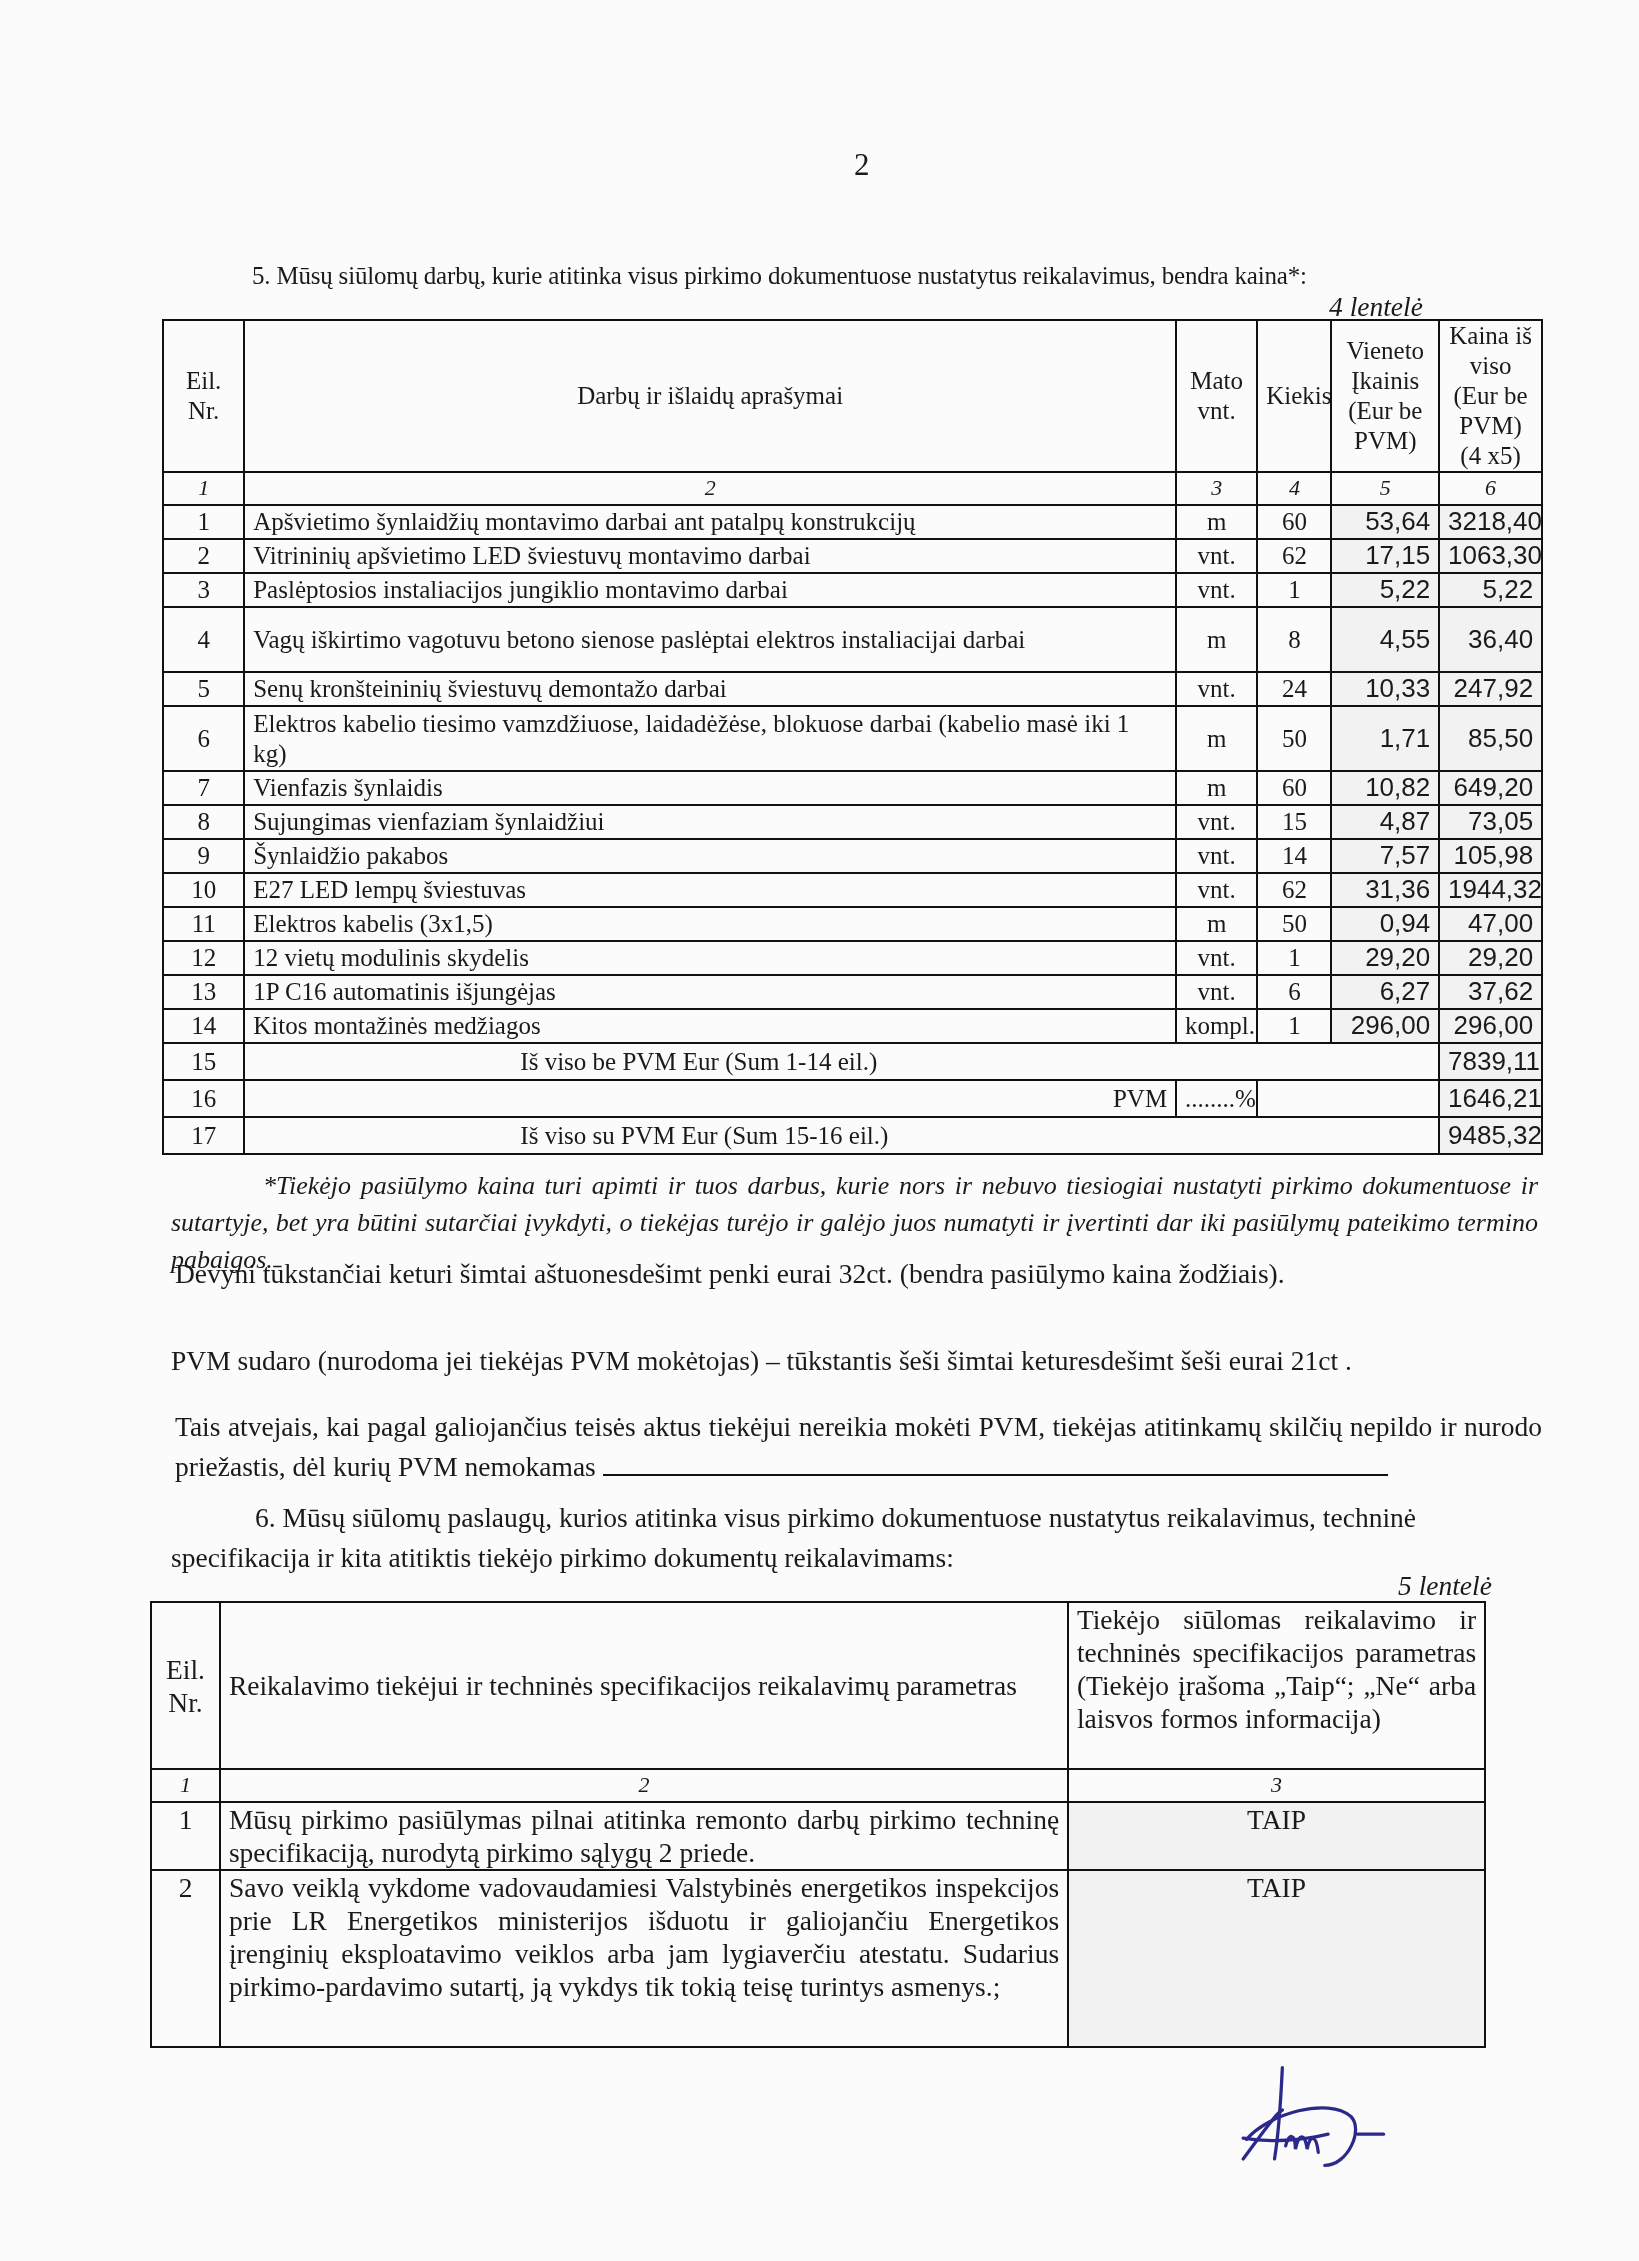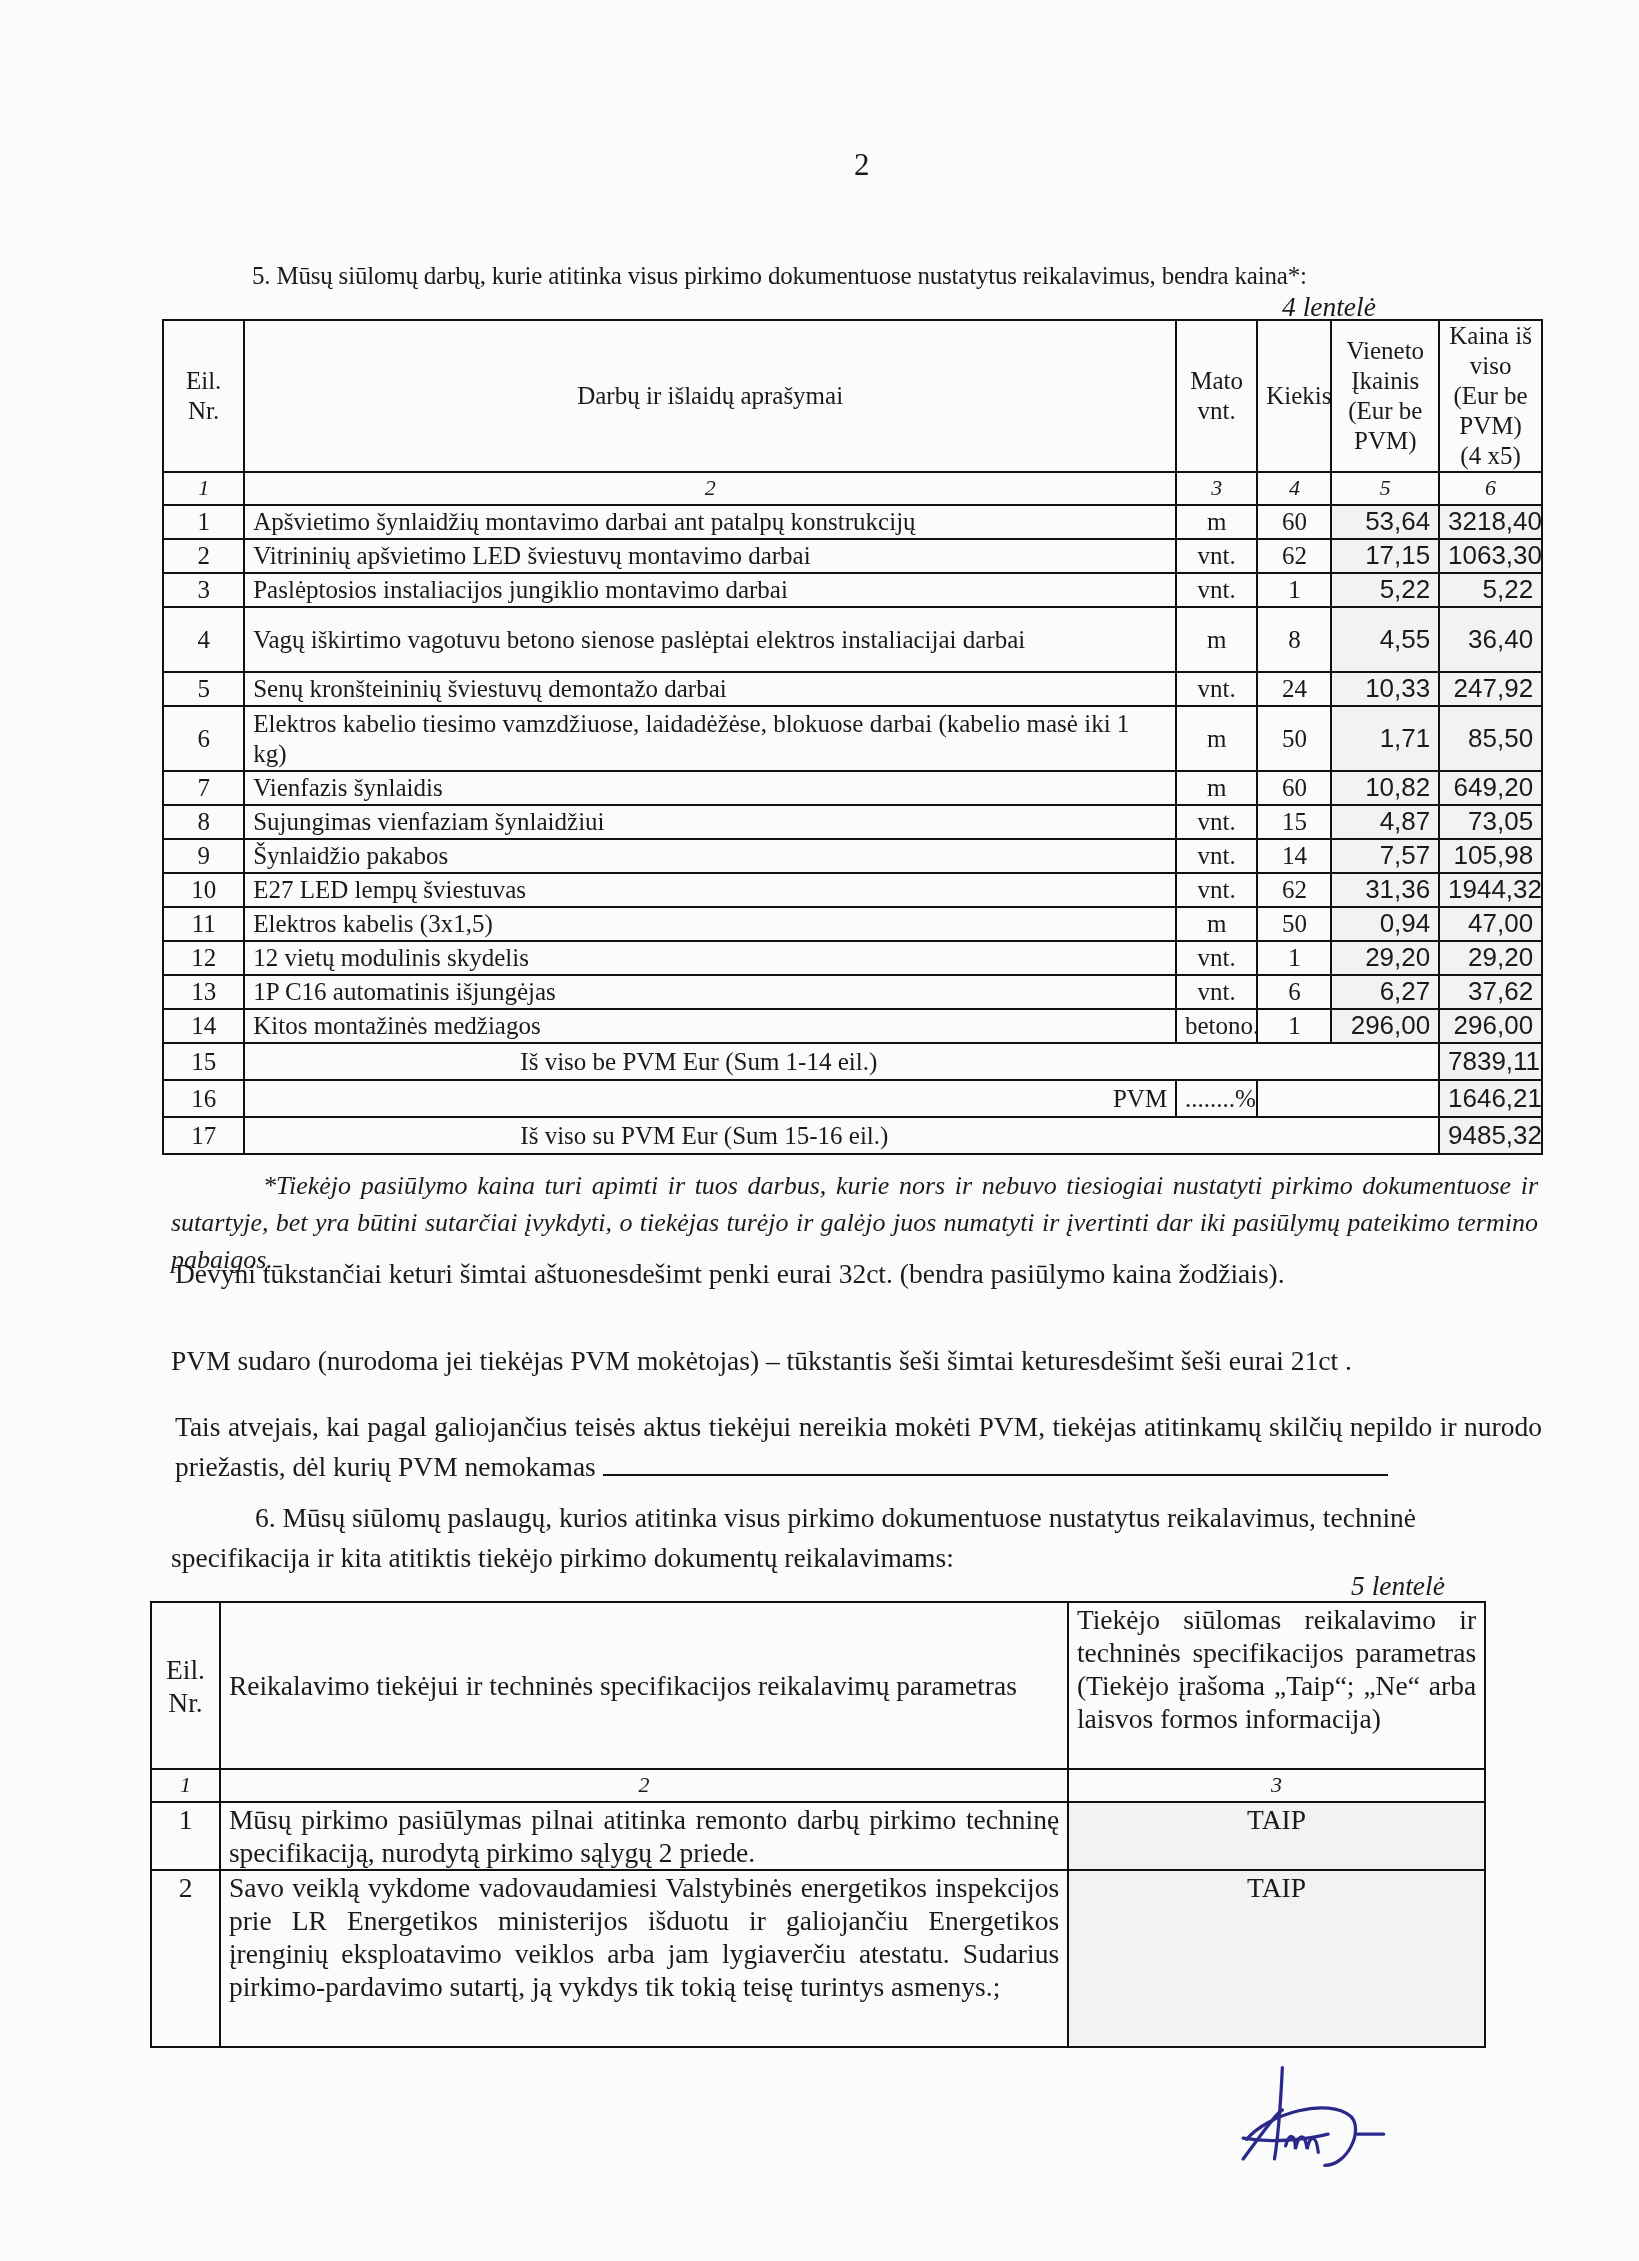--- a/index.html
+++ b/index.html
@@ -7,21 +7,21 @@
       width: 1639px; height: 2261px;
       background: #fbfbfb;
       position: relative;
       overflow: hidden;
       font-family: "Liberation Serif", "DejaVu Serif", serif;
       color: #1a1a1a;
     }
     .abs { position: absolute; }
     .page-number { left: 854px; top: 147px; font-size: 31px; }
     .heading { font-size: 25px; letter-spacing: -0.2px; white-space: nowrap; }
-    .caption { font-size: 27.5px; font-style: italic; }
+    .caption { font-size: 27.5px; font-style: italic; margin-left: 47px; }
     table.doc {
       position: absolute;
       border-collapse: collapse;
       table-layout: fixed;
       font-size: 25px;
     }
     table.doc td {
       border: 2px solid #111;
       padding: 0 7.9px;
       vertical-align: middle;
@@ -175,21 +175,21 @@
     <td class="c">13</td>
     <td class="l">1P C16 automatinis išjungėjas</td>
     <td class="c">vnt.</td>
     <td class="c">6</td>
     <td class="r num shade">6,27</td>
     <td class="r num shade">37,62</td>
   </tr>
       <tr style="height: 34px;">
     <td class="c">14</td>
     <td class="l">Kitos montažinės medžiagos</td>
-    <td class="c">betono.</td>
+    <td class="c">kompl.</td>
     <td class="c">1</td>
     <td class="r num shade">296,00</td>
     <td class="r num shade">296,00</td>
   </tr>
     </tbody>
   <tbody>
     <tr style="height:37px">
       <td class="c">15</td>
       <td colspan="4" class="c" style="padding-left:275px; text-align:left;">Iš viso  be PVM Eur (Sum 1-14 eil.)</td>
       <td class="r num shade">7839,11</td>

